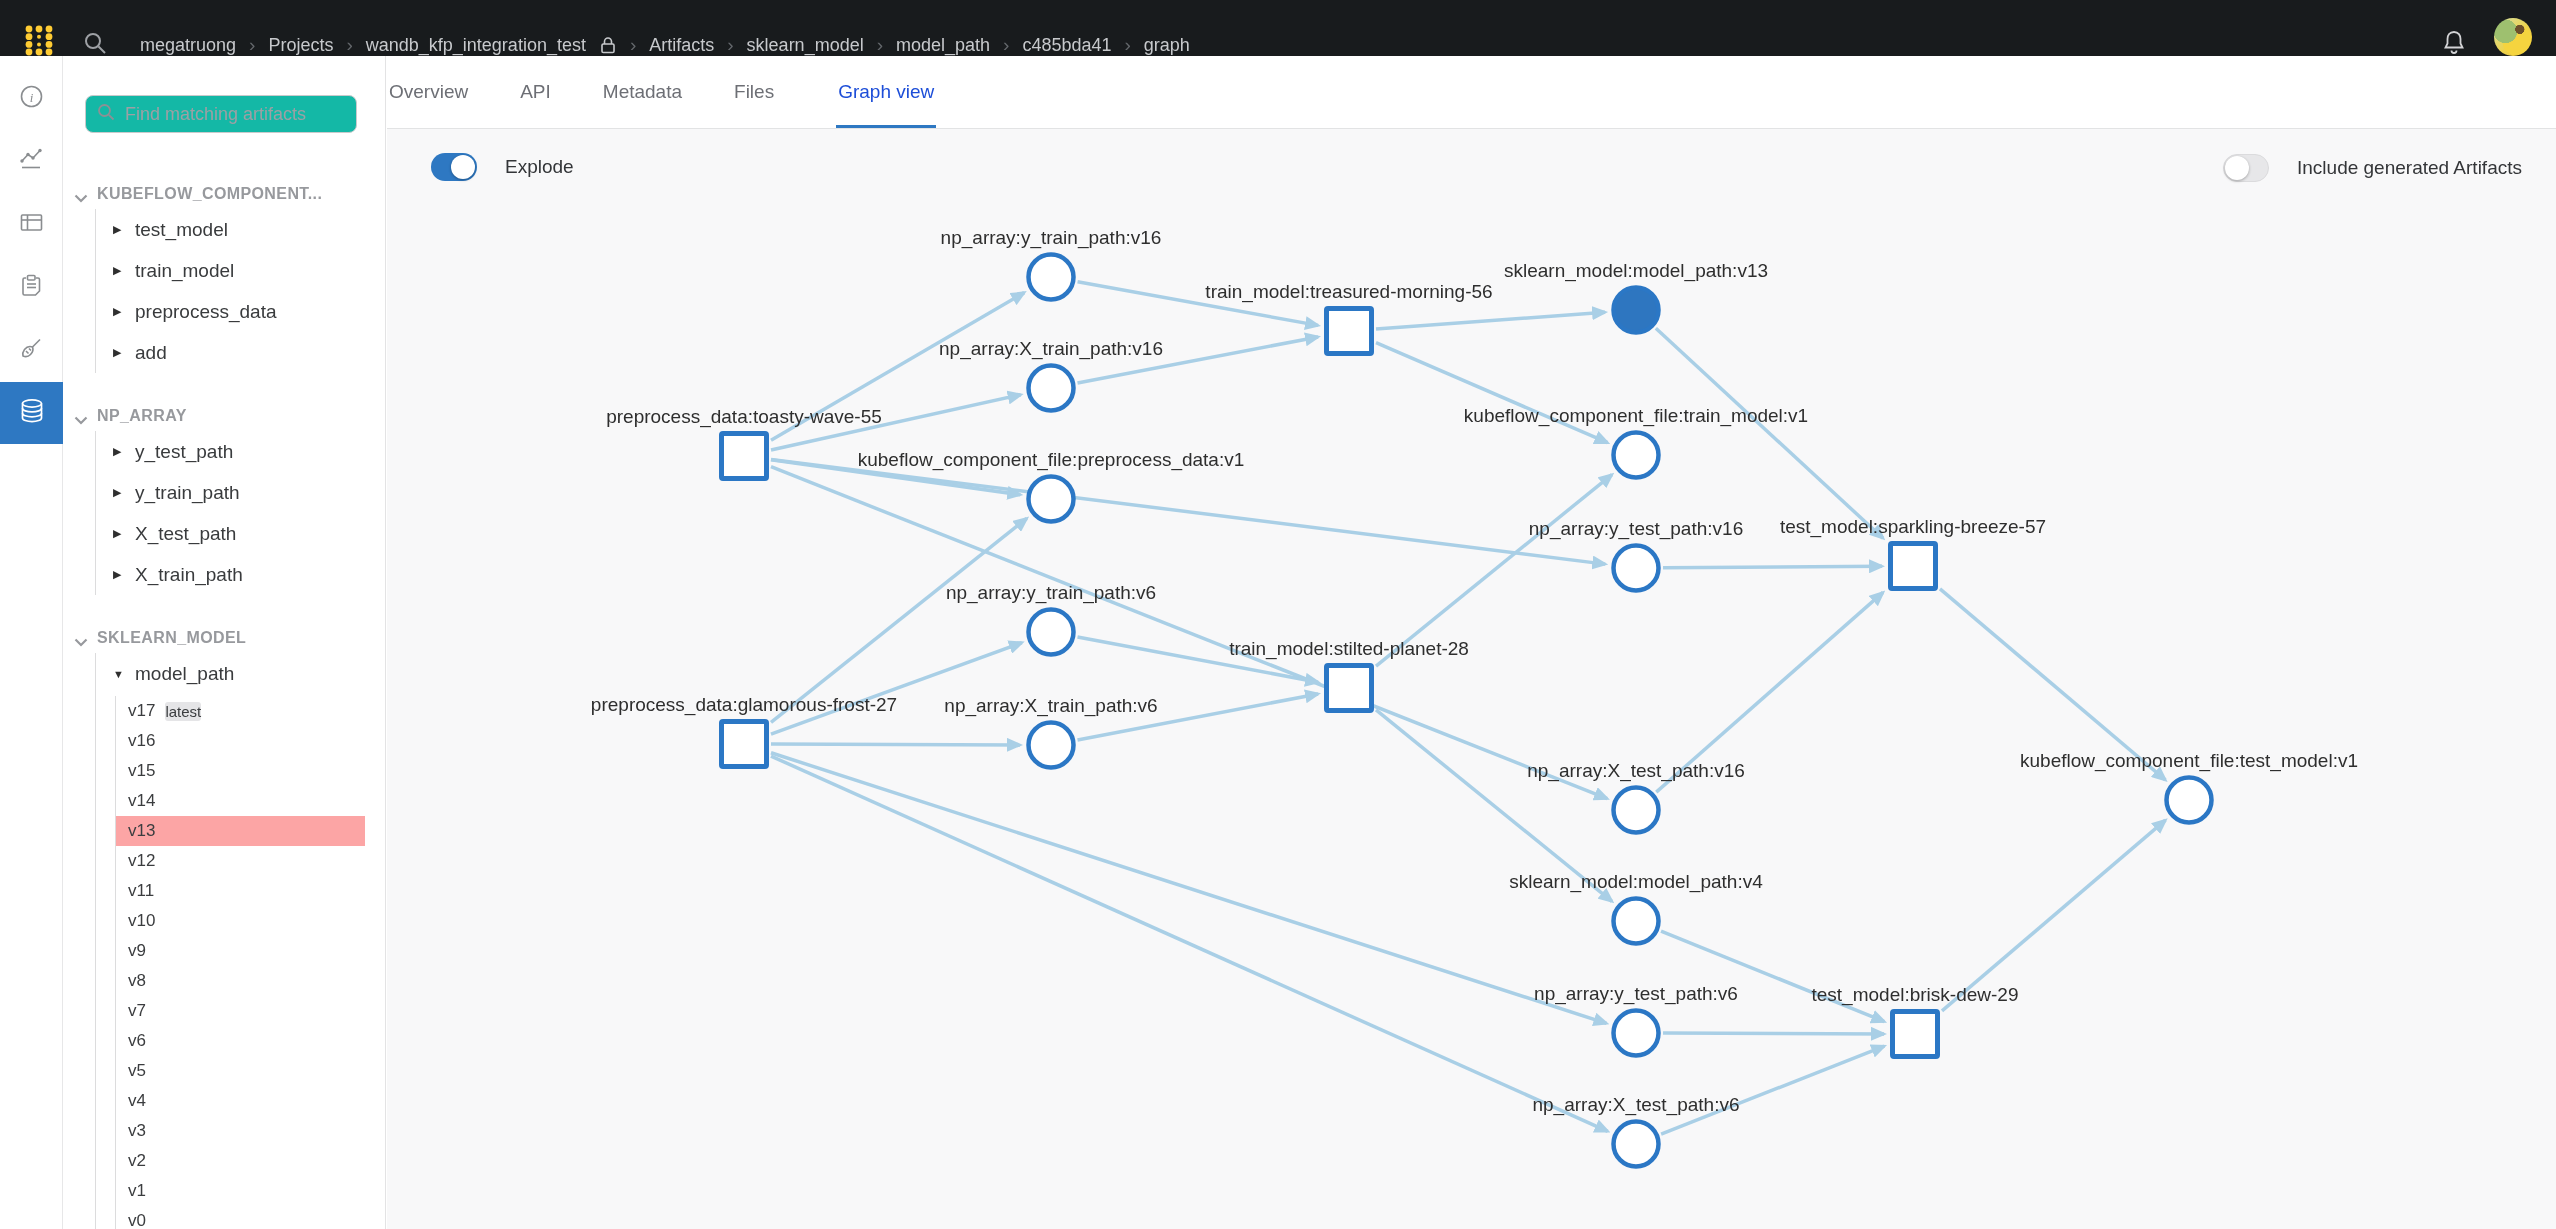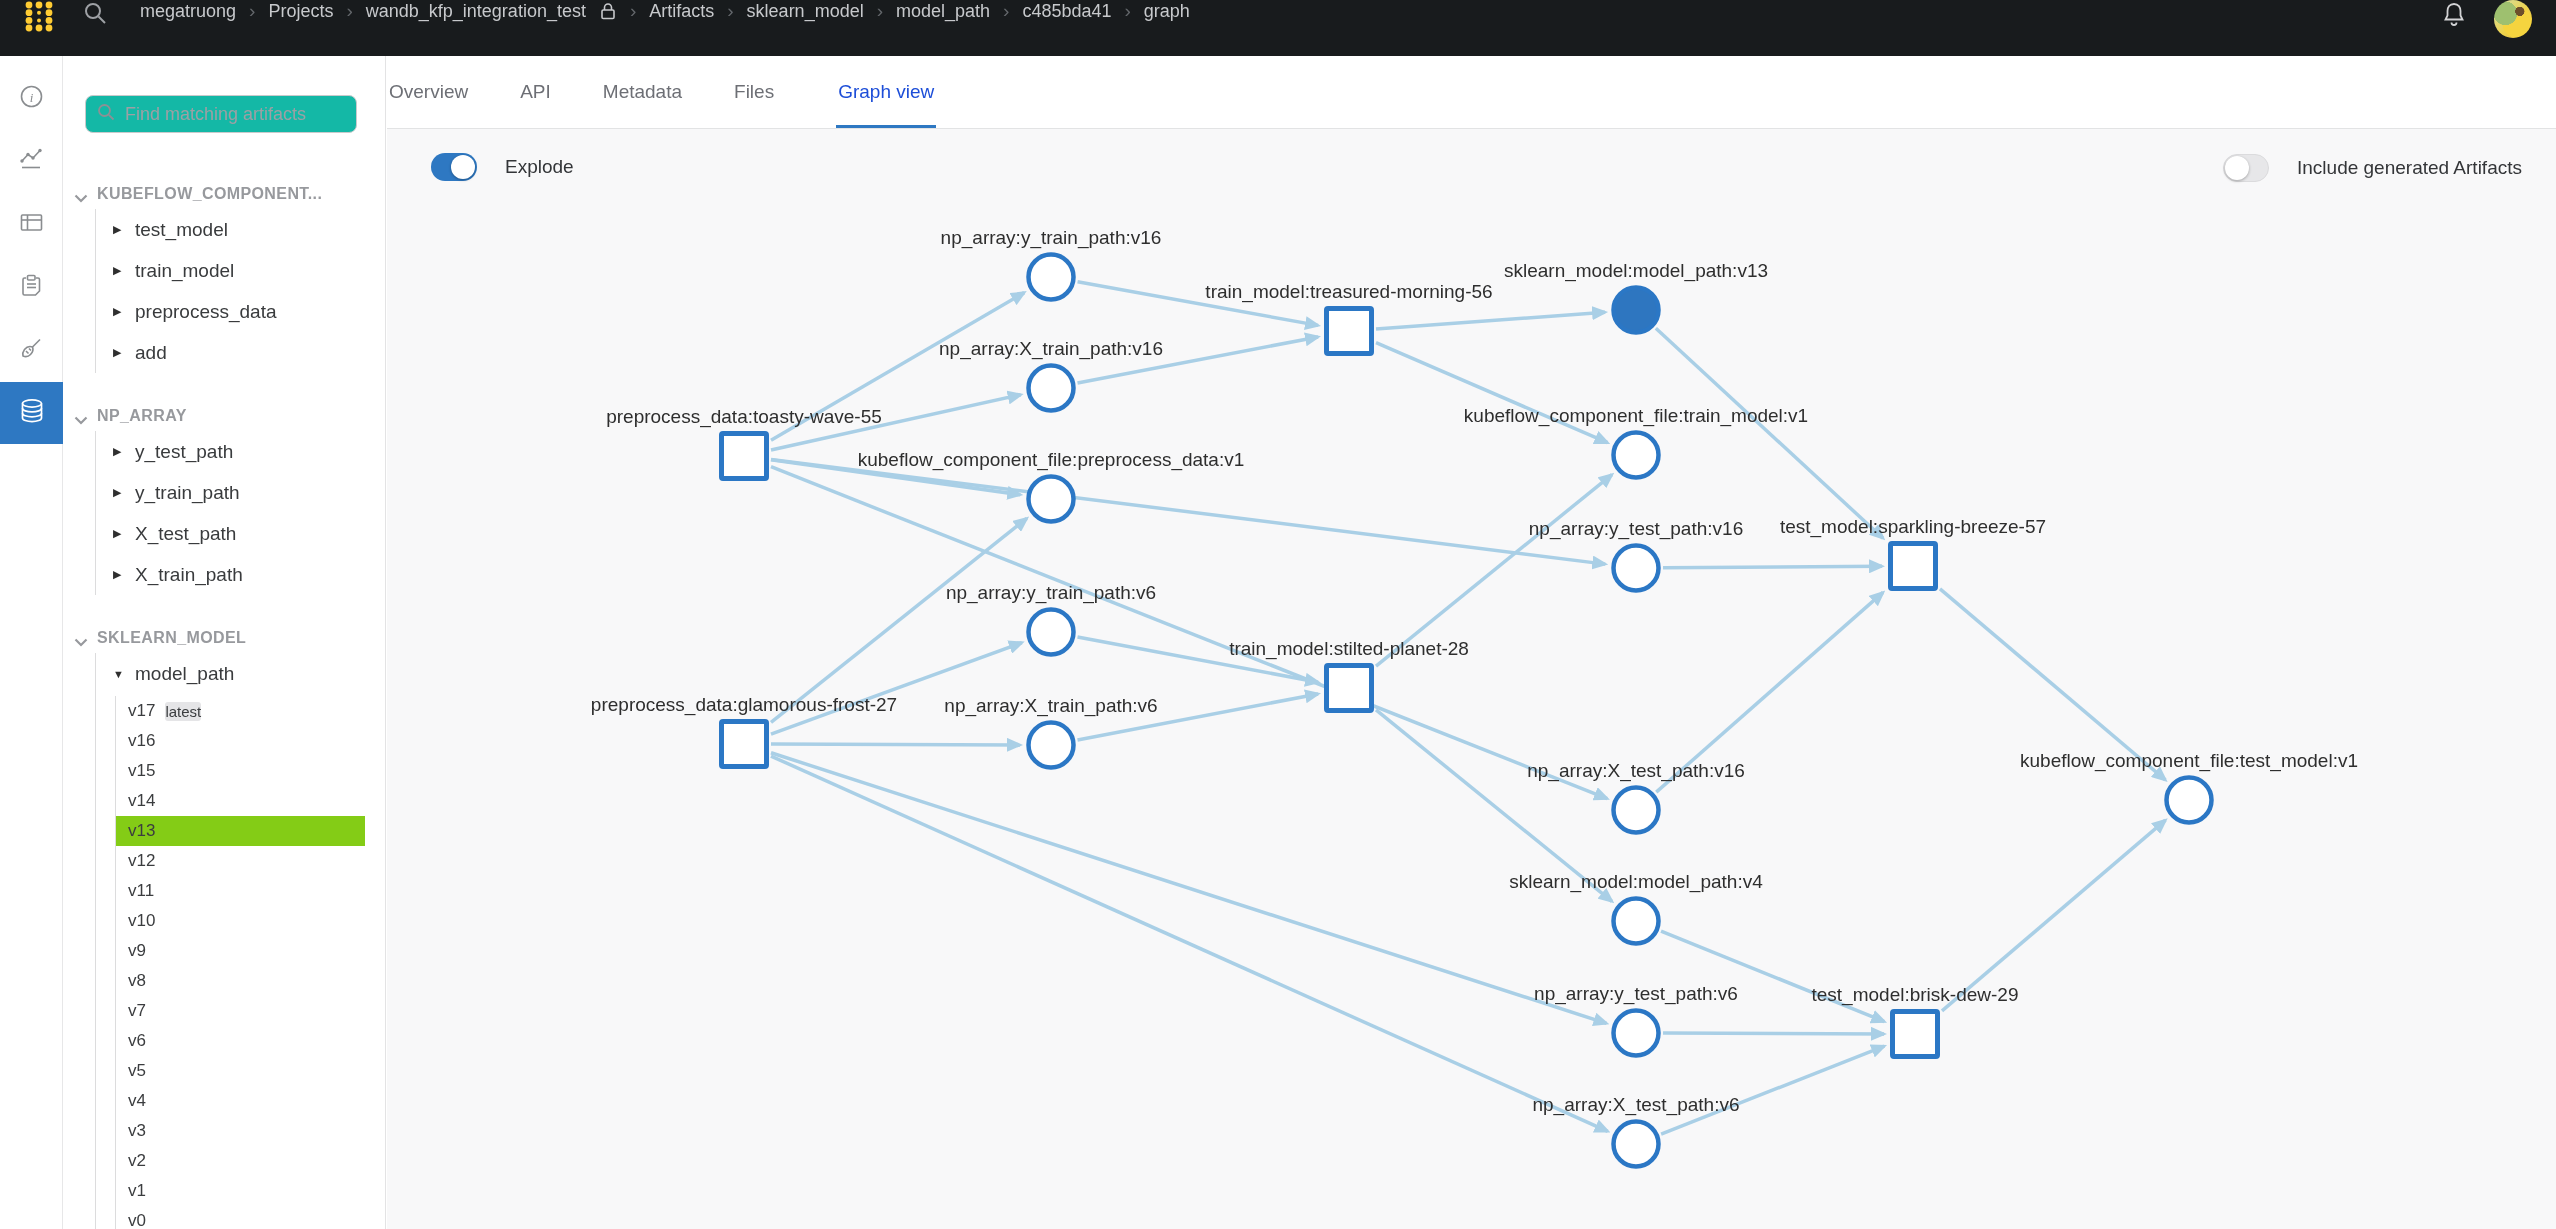--- a/index.html
+++ b/index.html
@@ -2,21 +2,21 @@
 <html><head>
 <meta charset="utf-8">
 <style>
   * { margin:0; padding:0; box-sizing:border-box; }
   html,body { width:2556px; height:1229px; overflow:hidden; background:#fff;
     font-family:"Liberation Sans", sans-serif; }
   .app { position:relative; width:2556px; height:1229px; }
 
   
   .header { position:absolute; left:0; top:0; width:100%; height:56px; background:#181b1d;
-    display:flex; align-items:flex-start; padding:0 24px; }
+    display:flex; align-items:flex-end; padding:0 24px; }
   .logo { display:flex; align-items:center; margin-right:28px; cursor:pointer; }
   .hsearch { margin-right:32px; display:flex; align-items:center; cursor:pointer; }
   .crumbs { display:flex; align-items:center; gap:13px; font-size:18px; color:#c7c9cc; }
   .crumb { cursor:pointer; }
   .crumb-sep { color:#63676b; font-size:19px; }
   .hspacer { flex:1; }
   .bell { margin-right:26px; cursor:pointer; display:flex; }
   .avatar { width:38px; height:38px; border-radius:50%; cursor:pointer;
     background:
       radial-gradient(circle at 68% 30%, #6d4f2b 0 12%, transparent 13%),
@@ -42,21 +42,21 @@
   .tree { margin-top:44px; }
   .group-header { display:flex; align-items:flex-end; gap:9px; padding-left:11px; height:26px;
     color:#97999d; font-size:16px; font-weight:bold; letter-spacing:.4px; cursor:pointer; }
   .group-items { margin:6px 0 26px 32px; border-left:1px solid #dcdcdd; }
   .tree-item { display:flex; align-items:center; height:41px; padding-left:17px; cursor:pointer;
     font-size:19px; color:#393b3d; gap:10px; }
   .tri { font-size:11px; color:#2f2f2f; width:12px; flex:none; }
   .versions { margin:2px 0 4px 19px; border-left:1px solid #dcdcdd; }
   .version-row { display:flex; align-items:center; height:30px; padding:0 12px; margin-right:20px;
     font-size:17px; color:#3b3d3f; cursor:pointer; gap:10px; }
-  .version-row.sel { background:#84cc16; }
+  .version-row.sel { background:#fca5a5; }
   .badge { background:#e5e5e7; border-radius:3px; font-size:15px; color:#3b3d3f; padding:1px 0; }
 
   
   .main { position:absolute; left:387px; top:56px; width:2169px; height:1173px; }
   .tabbar { height:73px; background:#fff; border-bottom:1px solid #e2e3e4; display:flex;
     align-items:stretch; gap:48px; }
   .tab { position:relative; display:flex; align-items:center; font-size:19px; color:#6d6f75;
     cursor:pointer; padding:0 2px; }
   .tab.active { color:#1d4ed8;margin-left:12px; }
   .tab.active::after { content:""; position:absolute; left:0; right:0; bottom:0; height:3px;

